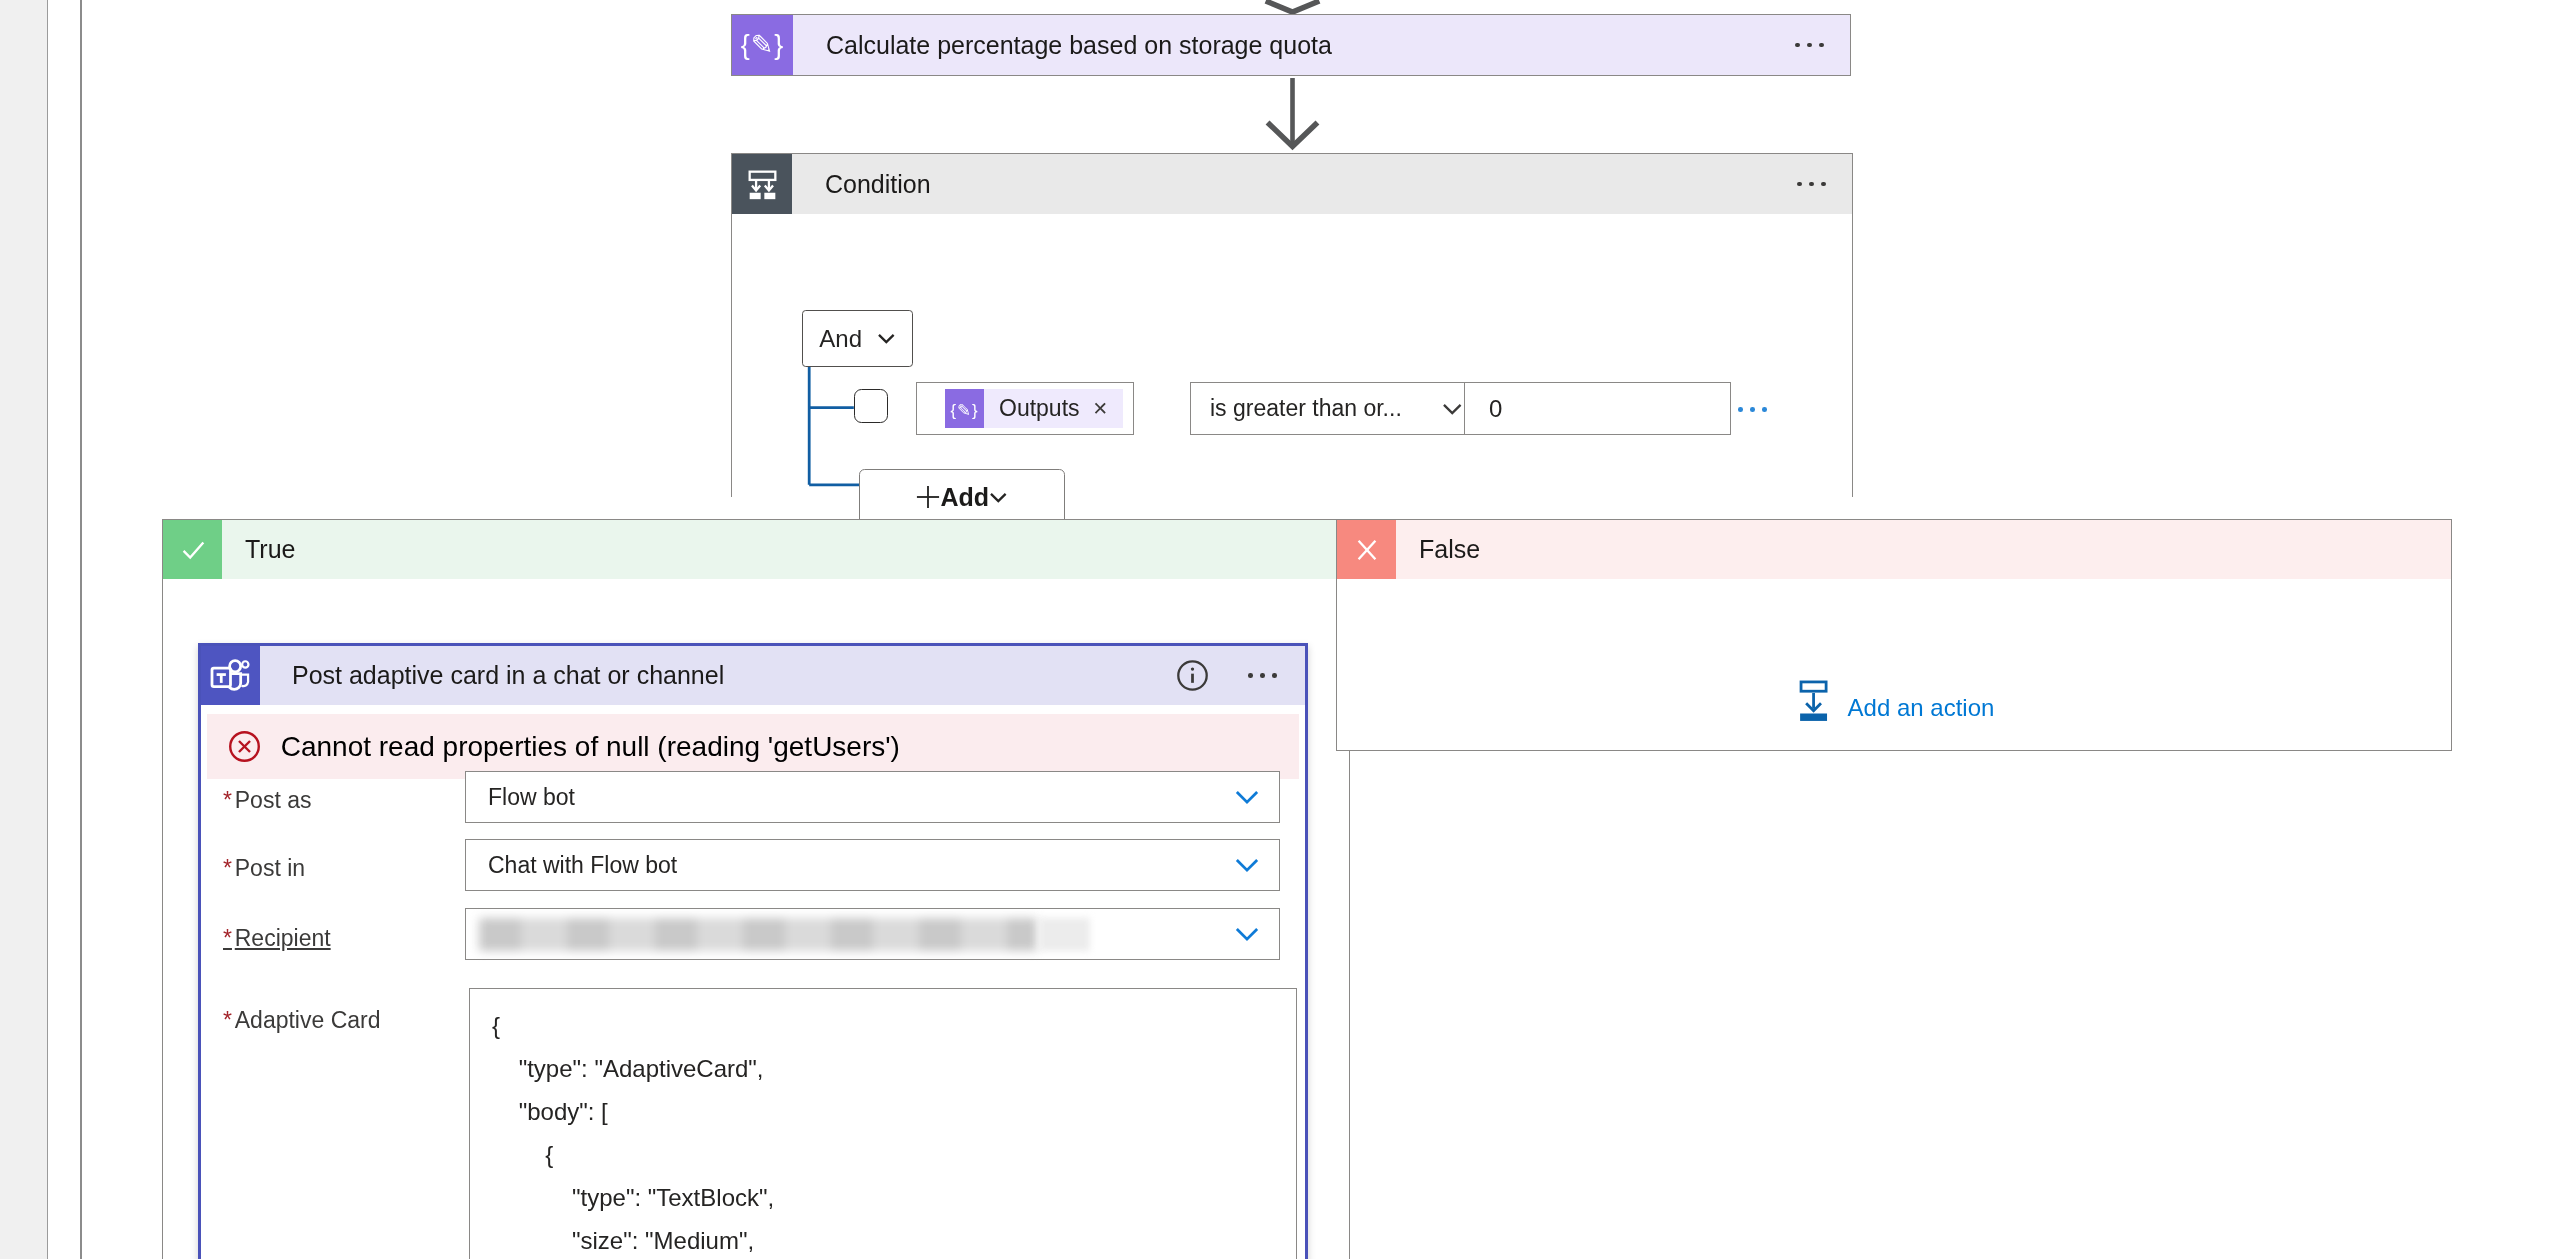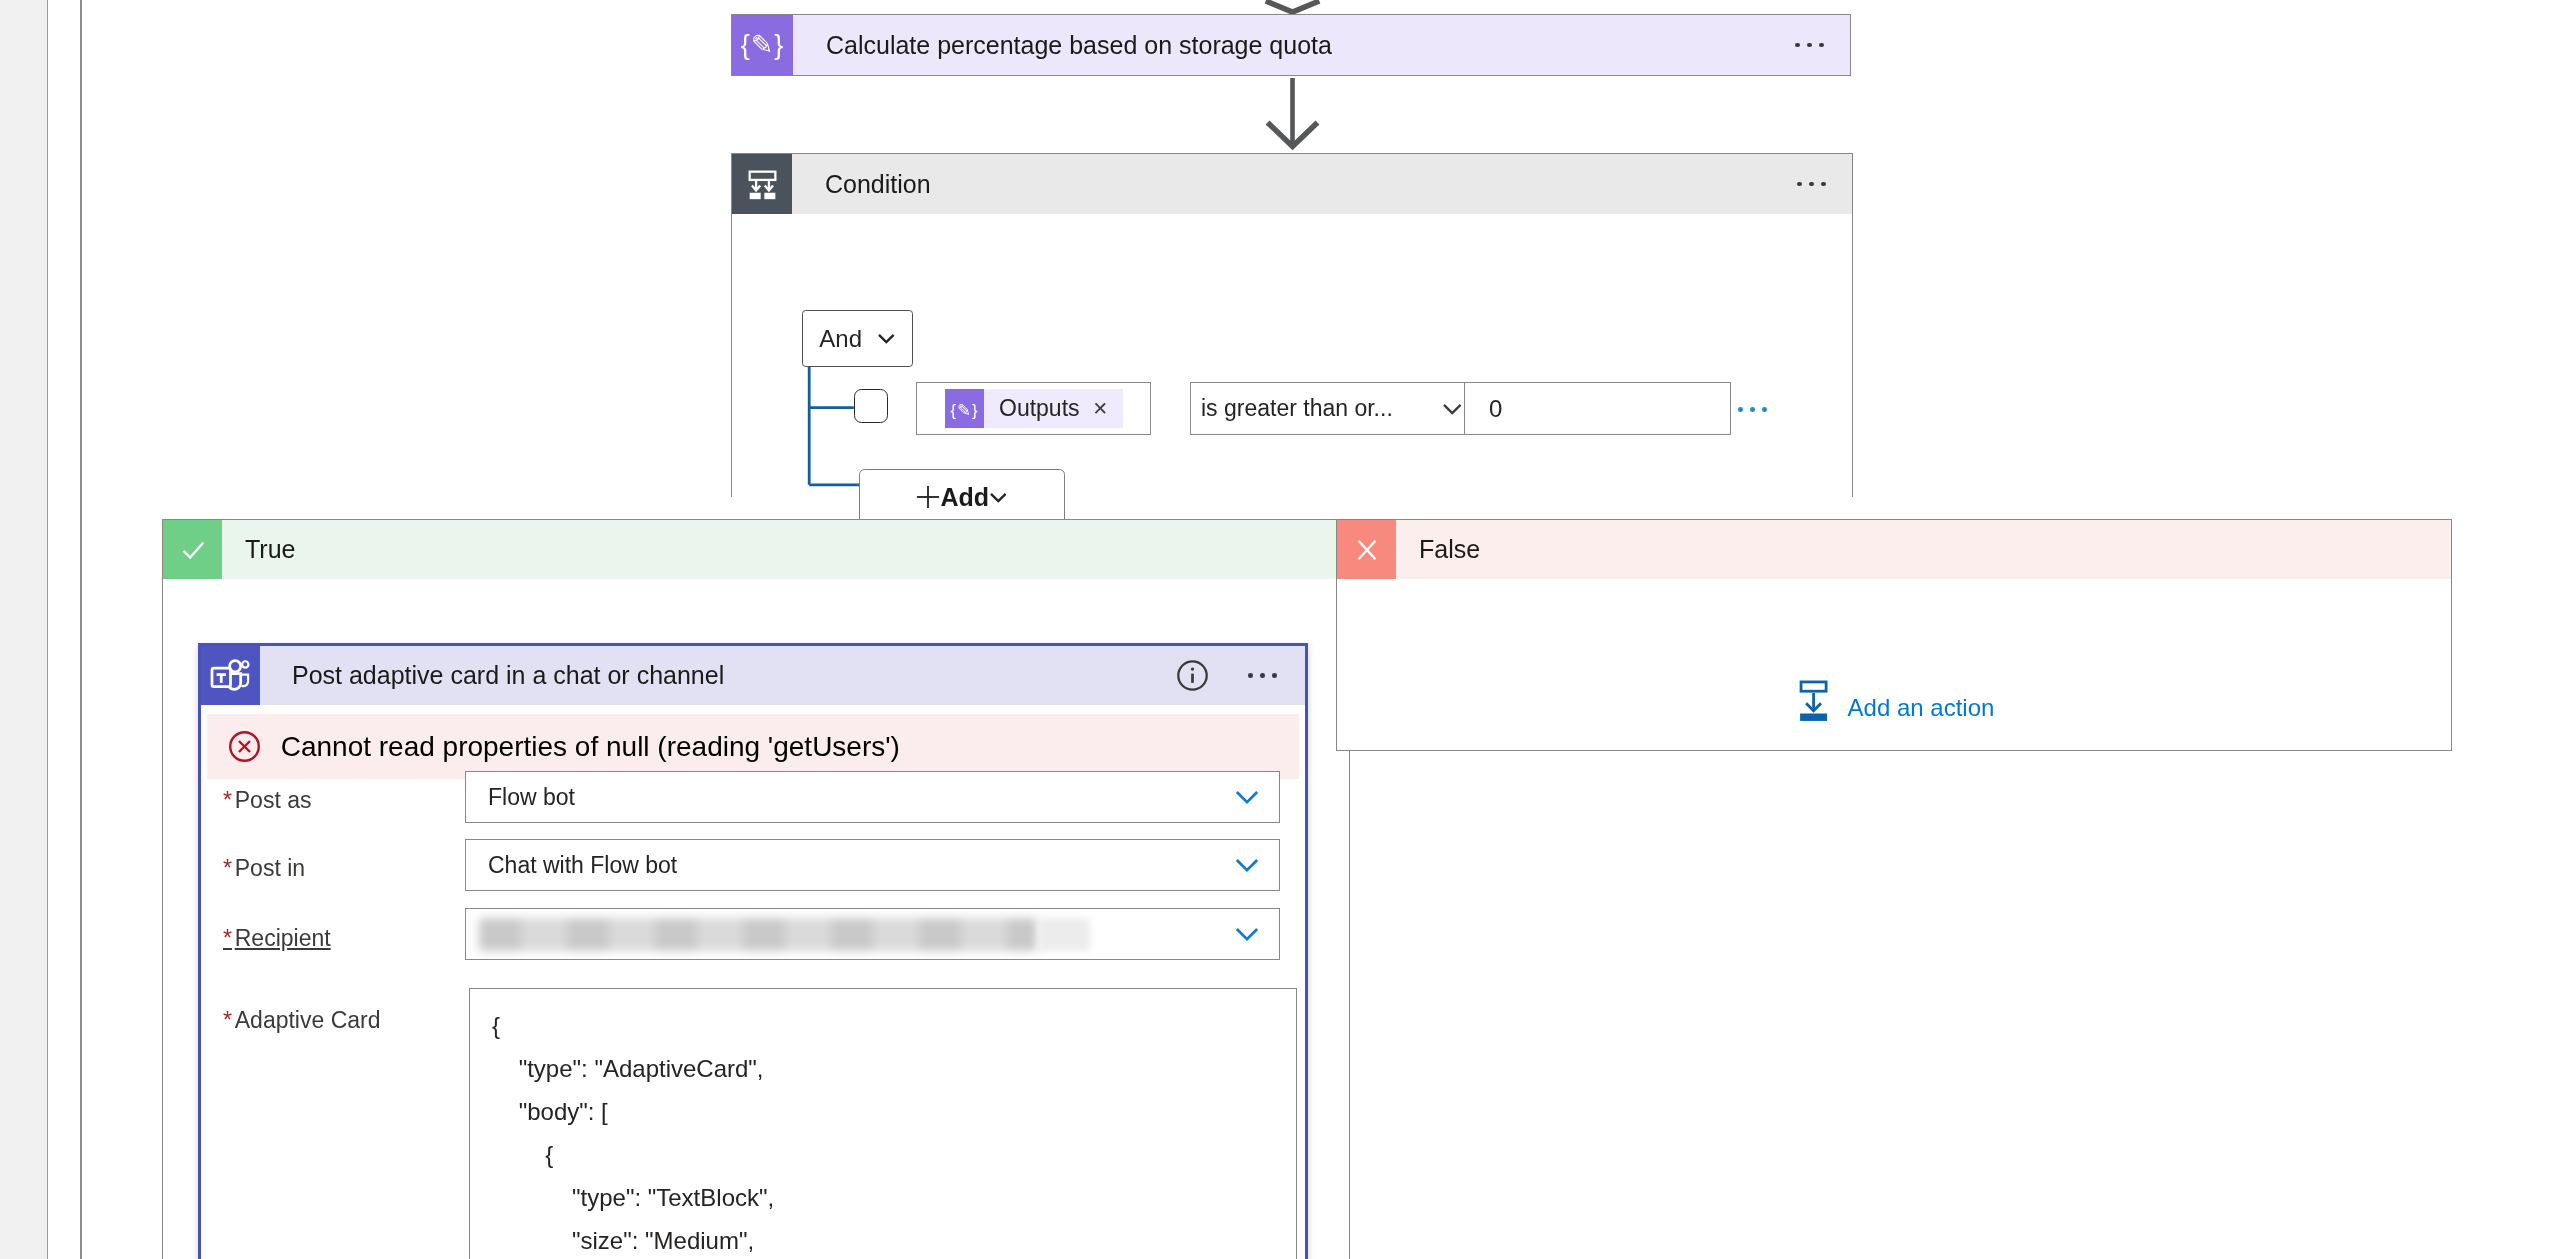--- a/index.html
+++ b/index.html
@@ -34,28 +34,28 @@
   .condition { left:731px; top:153px; width:1122px; height:344px; border:0.9px solid #8a8886; background:#eab308; }
   .cond-header { height:60px; display:flex; align-items:center; background:#e9e9e9; cursor:pointer; }
   .cond-header .card-icon { width:60px; height:60px; background:#4a535c; }
   .cond-body { position:relative; height:283px; background:#fff; }
 
   .and-btn { left:70px; top:96px; width:111px; height:57px; border:1.9px solid #514f4d; border-radius:3.7px;
              display:flex; align-items:center; justify-content:center; gap:15px; font-size:24px; background:#fff; cursor:pointer; }
   .checkbox { left:122px; top:175px; width:34px; height:34px; border:1.9px solid #2b2a29; border-radius:7.4px; background:#fff; cursor:pointer; }
 
   .fieldbox { border:0.9px solid #8a8886; background:#fff; display:flex; align-items:center; font-size:23px; }
-  .token-field { left:184px; top:168px; width:235px; height:53px; padding-left:28px; cursor:text; }
+  .token-field { left:184px; top:168px; width:218px; height:53px; padding-left:28px; cursor:text; }
   .token { display:flex; align-items:center; height:39px; }
   .token-ico { width:39px; height:39px; background:#8a6be2; display:flex; align-items:center; justify-content:center; }
   .token-pill { height:39px; background:#efeafd; display:flex; align-items:center; gap:13px; padding:0 15px; font-size:23px; }
   .token-x { font-size:18.6px; color:#3c3b39; cursor:pointer; }
   .token-x::before { content:"\2715"; }
 
-  .op-field { left:458px; top:168px; width:292px; height:53px; padding-left:10px; cursor:pointer; }
+  .op-field { left:458px; top:168px; width:292px; height:53px; padding-left:19px; cursor:pointer; }
   .op-field .chev { margin-left:auto; margin-right:18.6px; }
   .val-field { left:732px; top:168px; width:267px; height:53px; padding-left:24px; font-size:24px; cursor:text; }
   .row-dots { left:1006px; top:193px; }
 
   .add-btn { left:127px; top:255px; width:206px; height:56px; border:1.9px solid #7f7d7b; border-radius:5.6px; background:#fff;
              display:flex; align-items:center; justify-content:center; gap:0; cursor:pointer; }
   .add-btn .lbl { font-weight:bold; font-size:25px; color:#1b1a19; }
 
   
   .branch { border:0.9px solid #8a8886; background:#fff; }

